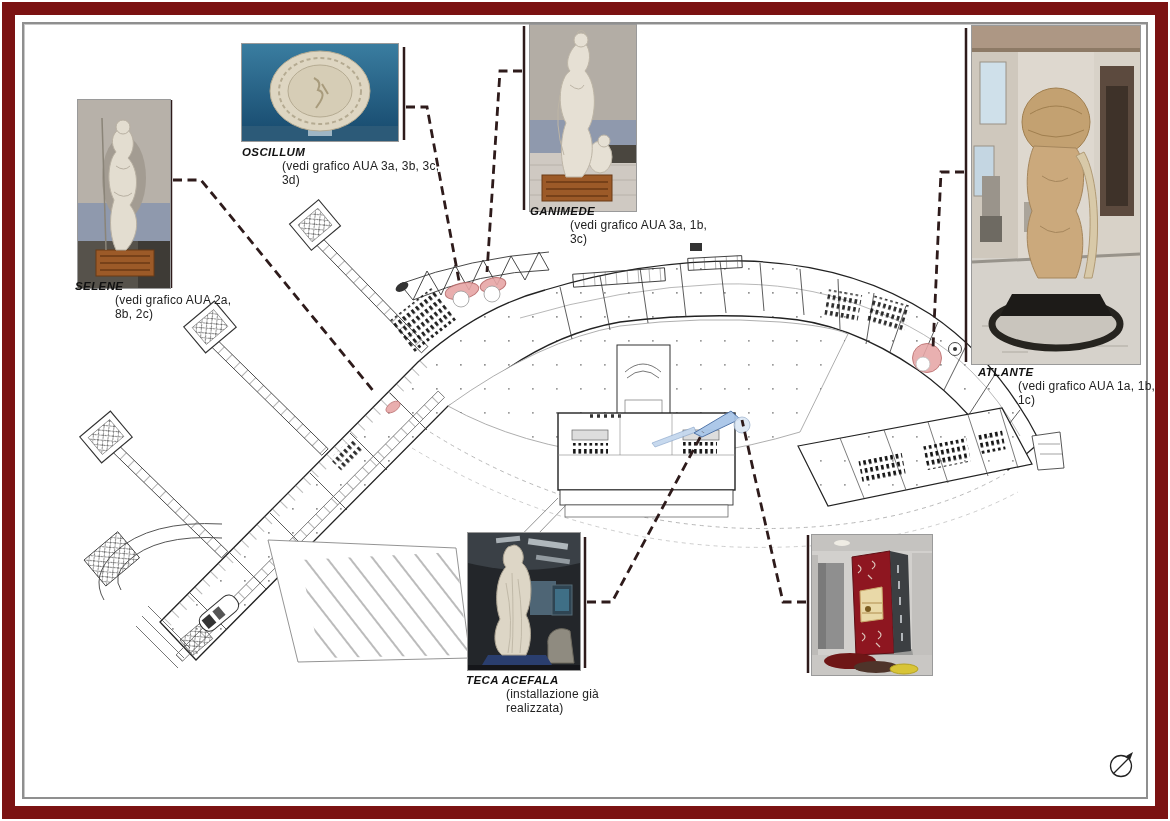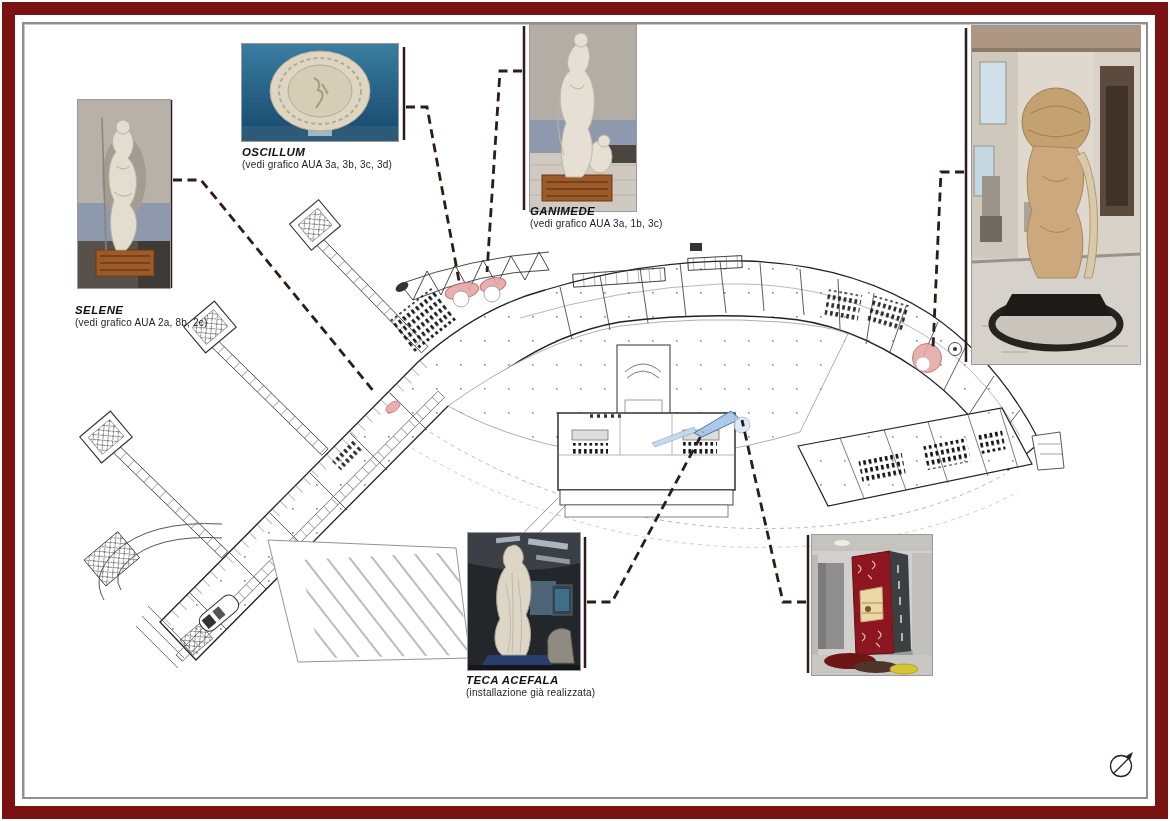--- a/index.html
+++ b/index.html
@@ -8,21 +8,21 @@
   
   .frame-maroon{position:absolute;left:2px;top:2px;right:2px;bottom:2px;background:#7b1212;}
   .frame-white{position:absolute;left:15px;top:15px;right:15px;bottom:15px;background:#ffffff;}
   .frame-gray{position:absolute;left:22px;top:22px;right:22px;bottom:22px;background:#ffffff;
               border:2px solid #8f8f8f;box-shadow:1px 1px 0 #c9c9c9 inset;}
   #plan-svg{position:absolute;left:0;top:0;z-index:1;}
   .photo{position:absolute;z-index:2;box-shadow:0 0 0 1px #9a9a9a;overflow:hidden;background:#ccc;}
   .photo svg{display:block;}
   .caption{position:absolute;z-index:3;}
   .caption .t{font-size:11.5px;font-weight:bold;color:#111;letter-spacing:.4px;font-style:italic;}
-  .caption .n{font-size:10px;color:#222;margin-top:1px;letter-spacing:.2px;}
+  .caption .n{font-size:12px;color:#222;margin-top:1px;letter-spacing:.2px;margin-left:40px;}
 </style>
 </head>
 <body>
 
 <div id="page">
   <div class="frame-maroon"></div>
   <div class="frame-white"></div>
   <div class="frame-gray"></div>
 
   <svg id="plan-svg" width="1170" height="821" viewBox="0 0 1170 821">
@@ -297,29 +297,33 @@
       <path d="M50,68 h20 M50,78 h20" stroke="#b08d4e" stroke-width="1"></path>
       <circle cx="56" cy="74" r="3" fill="#7a5c20"></circle>
       <path d="M46,30 q6,4 0,8 M60,26 q6,4 0,8 M50,98 q6,4 0,8 M66,96 q6,4 0,8 M56,40 l4,4 M64,108 l4,4" stroke="#e8dfd2" fill="none" stroke-width="1.2" opacity="0.85"></path>
       <rect y="120" width="120" height="20" fill="#c9c7c4"></rect>
       <ellipse cx="38" cy="126" rx="26" ry="8" fill="#6e1616"></ellipse>
       <ellipse cx="64" cy="132" rx="22" ry="6" fill="#4e342a"></ellipse>
       <ellipse cx="92" cy="134" rx="14" ry="5" fill="#d8c437" stroke="#b5a323"></ellipse>
     </svg>
   </div>
 
-  <div class="caption" style="left:75px;top:304px;width:170px">
+  <div class="caption" style="left:75px;top:280px;width:170px">
     <div class="t">SELENE</div>
     <div class="n">(vedi grafico AUA 2a, 8b, 2c)</div>
   </div>
   <div class="caption" style="left:242px;top:146px;width:200px">
     <div class="t">OSCILLUM</div>
     <div class="n">(vedi grafico AUA 3a, 3b, 3c, 3d)</div>
   </div>
   <div class="caption" style="left:530px;top:205px;width:180px">
     <div class="t">GANIMEDE</div>
     <div class="n">(vedi grafico AUA 3a, 1b, 3c)</div>
   </div>
+  <div class="caption" style="left:978px;top:366px;width:185px">
+    <div class="t">ATLANTE</div>
+    <div class="n">(vedi grafico AUA 1a, 1b, 1c)</div>
+  </div>
   <div class="caption" style="left:466px;top:674px;width:180px">
     <div class="t">TECA ACEFALA</div>
     <div class="n">(installazione già realizzata)</div>
   </div>
 </div>
 
 </body></html>

